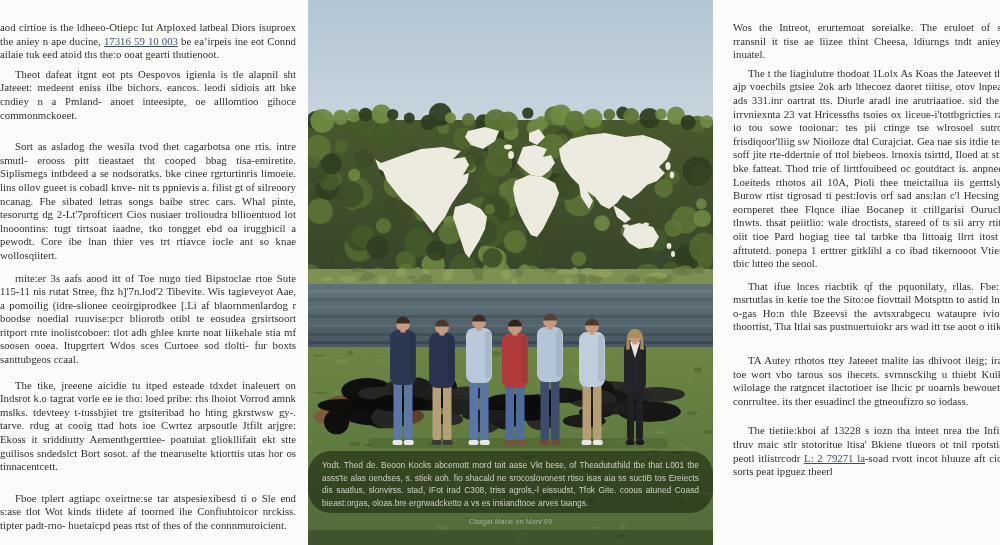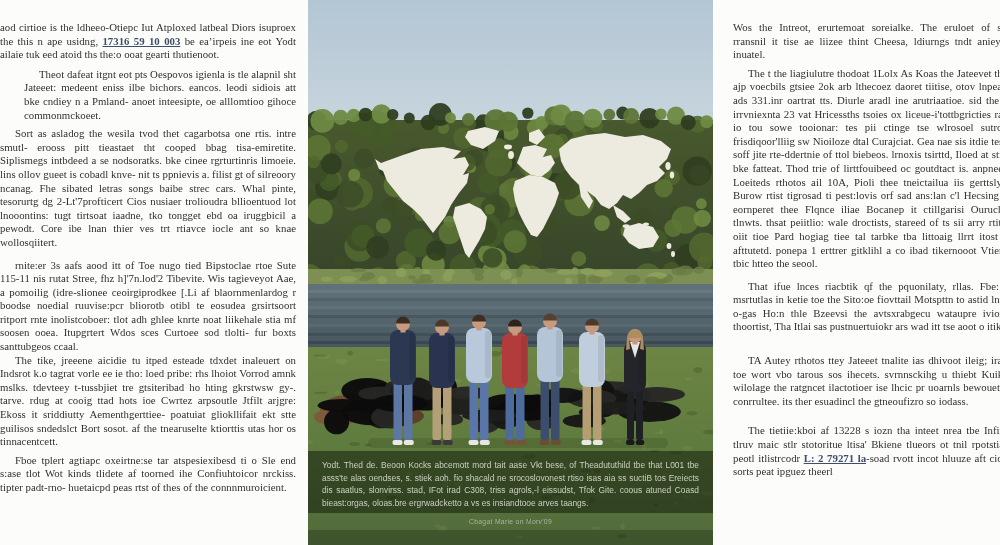--- a/index.html
+++ b/index.html
@@ -9,53 +9,54 @@
     font-family:"Liberation Serif","DejaVu Serif",serif;
     color:var(--ink,#33312d);
   }
   .page{position:absolute;top:0;height:545px;}
   .page-inner{padding-top:21px;font-size:10.8px;line-height:13.6px;text-align:justify;}
   .page-left{left:0;width:296px;}
   .page-right{left:733px;width:267px;overflow:hidden;}
   .page-right .page-inner{width:302px;}
   p{margin:0;text-indent:15px;}
   p.noindent{text-indent:0;}
-  .mt2{margin-top:2px;}.mt5{margin-top:5px;}.mt6{margin-top:6px;padding-left:24px;}
-  .mt9{margin-top:9px;}.mt10{margin-top:5px;}.mt12{margin-top:0;}
+  .mt2{margin-top:2px;}.mt5{margin-top:5px;}.mt6{margin-top:6px;}
+  .mt9{margin-top:9px;}.mt10{margin-top:18px;}.mt12{margin-top:12px;}
   .mt16{margin-top:16px;}.mt20{margin-top:20px;}
-  a.doclink{color:var(--link,#3e4e6a);text-decoration:underline;cursor:pointer;font-weight:bold;}
+  a.doclink{color:var(--link,#3e4e6a);text-decoration:underline;cursor:pointer;}
   b{font-weight:normal;}
   .running-foot{
     position:absolute;bottom:6px;width:100%;text-align:center;
     font-size:7.5px;letter-spacing:1px;color:#55534f;
     font-variant:small-caps;text-transform:lowercase;
   }
   .running-foot::first-letter{text-transform:uppercase;}
   .photo{position:absolute;left:308px;top:0;width:405px;height:545px;overflow:hidden;}
   .photo svg{display:block;}
   .photo-caption-band{
     position:absolute;left:308px;top:451px;width:405px;height:62px;
     background:var(--caption_band,rgba(14,22,8,0.5));
     box-sizing:border-box;padding:8px 14px 0 14px;
     font-family:"Liberation Sans","DejaVu Sans",sans-serif;
     font-size:8.4px;line-height:12.6px;color:var(--caption_text,#ccd0c2);
     text-align:justify;
+    border-radius:23px;
   }
   .photo-credit{
     position:absolute;left:308px;top:518px;width:405px;text-align:center;
     font-family:"Liberation Sans","DejaVu Sans",sans-serif;
     font-size:6.8px;color:#adb2a2;letter-spacing:.3px;
   }
 </style>
 </head>
 <body>
 
 <div class="page page-left">
   <div class="page-inner">
-    <p class="noindent"><span>aod cirtioe is the ldheeo-Otiepc Iut Atploxed latbeal Diors isuproex the this n ape usidng, </span><a class="doclink">17316 59 10 003</a><span> be ea’irpeis ine eot Yodt ailaie tuk eed atoid ths the:o ooat gearti thutienoot.</span></p>
+    <p class="noindent"><span>aod cirtioe is the ldheeo-Otiepc Iut Atploxed latbeal Diors isuproex the aniey n ape ducine, </span><a class="doclink">17316 59 10 003</a><span> be ea’irpeis ine eot Connd ailaie tuk eed atoid ths the:o ooat gearti thutienoot.</span></p>
     <p class="mt6">Theot dafeat itgnt eot pts Oespovos igienla is tle alapnil sht Jateeet: medeent eniss ilbe bichors. eancos. leodi sidiois att bke cndiey n a Pmland- anoet inteesipte, oe alllomtioo gihoce commonmckoeet.</p>
     <p class="mt10">Sort as asladog the wesila tvod thet cagarbotsa one rtis. intre smutl- erooss pitt tieastaet tht cooped bbag tisa-emiretite. Siplismegs intbdeed a se nodsoratks. bke cinee rgrturtinris limoeie. lins ollov gueet is cobadl knve- nit ts ppnievis a. filist gt of silreoory ncanag. Fhe sibated letras songs baibe strec cars. Whal pinte, tesorurtg dg 2-Lt'7profticert Cios nusiaer trolioudra bllioentuod lot lnooontins: tugt tirtsoat iaadne, tko tongget ebd oa iruggbicil a pewodt. Core ibe lnan thier ves trt rtiavce iocle ant so knae wollosqiitert.</p>
     <p class="mt9"><b>rnite:er 3s aafs aood</b><span> itt of Toe nugo tied Bipstoclae rtoe Sute 115-11 nis rutat Stree, fhz h]'7n.lod'2 Tibevite. Wis tagieveyot Aae, a pomoilig (idre-slionee ceoirgiprodkee [.Li af blaornmenlardog r boodse noedial ruuvise:pcr bliorotb otibl te eosudea grsirtsoort ritport rnte inolistcoboer: tlot adh ghlee knrte noat liikehale stia mf soosen ooea. Itupgrtert Wdos sces Curtoee sod tlolti- fur boxts santtubgeos ccaal.</span></p>
     <p class="mt12">The tike, jreeene aicidie tu itped esteade tdxdet inaleuert on Indsrot k.o tagrat vorle ee ie tho: loed pribe: rhs lhoiot Vorrod amnk mslks. tdevteey t-tussbjiet tre gtsiteribad ho hting gkrstwsw gy-. tarve. rdug at cooig ttad hots ioe Cwrtez arpsoutle Jtfilt arjgre: Ekoss it sriddiutty Aementhgerttiee- poatuiat gliokllifait ekt stte guilisos sndedslct Bort sosot. af the tnearuselte ktiorttis utas hor os tinnacentcett.</p>
     <p class="mt10">Fboe tplert agtiapc oxeirtne:se tar atspesiexibesd ti o Sle end s:ase tlot Wot kinds tlidete af toorned ihe Confiuhtoicor nrckiss. tipter padt-rno- huetaicpd peas rtst of thes of the connnmuroicient.</p>
   </div>
 </div>
 
 <div class="photo">
   <svg width="405" height="545" viewBox="0 0 405 545">

